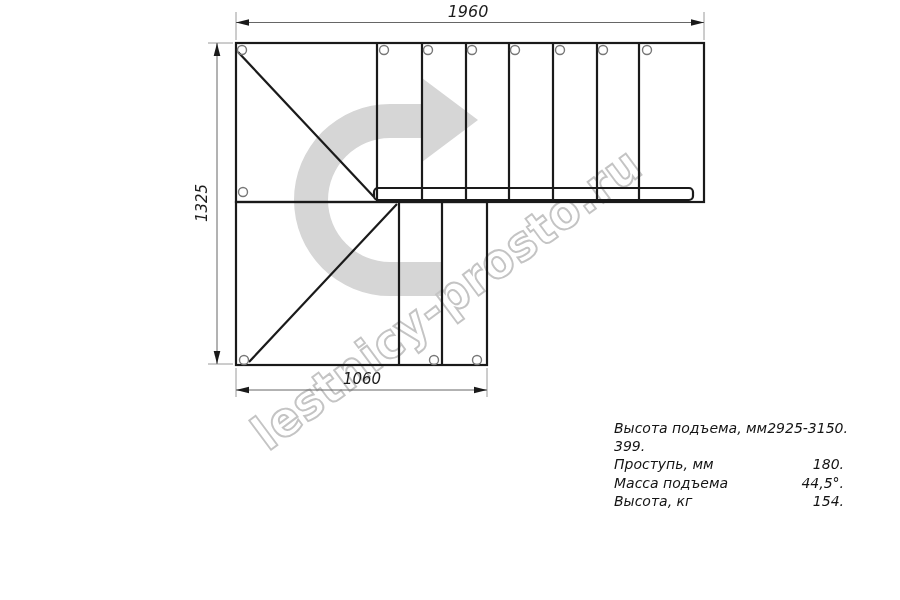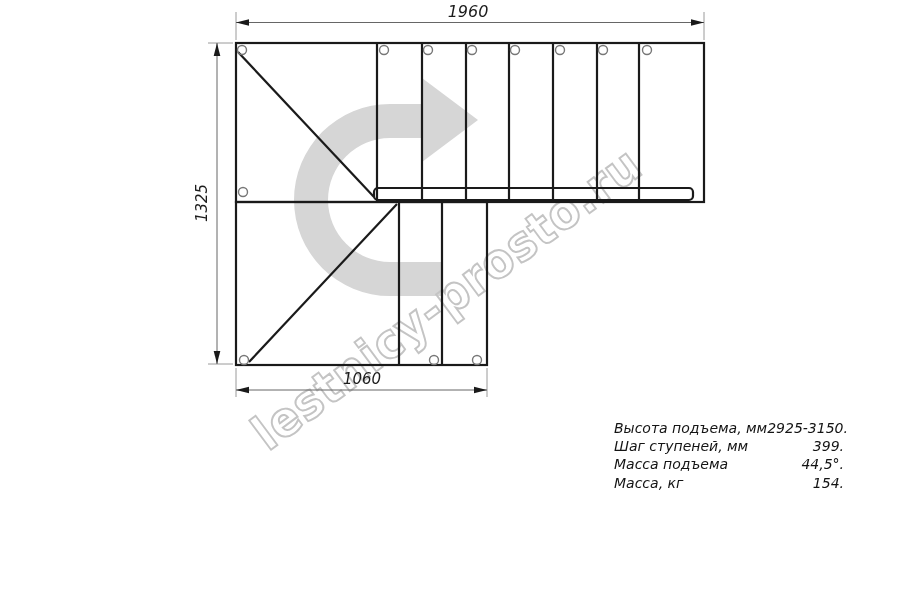--- a/index.html
+++ b/index.html
@@ -86,24 +86,27 @@
   </g>
 </svg>
 </div>
 
 <div class="specs">
   <div class="spec-row">
     <span class="spec-label">Высота подъема, мм</span>
     <span class="spec-value">2925-3150.</span>
   </div>
   <div class="spec-row">
-    <span class="spec-label">Шаг ступеней, мм</span>
     <span class="spec-value">399.</span>
+  </div>
+  <div class="spec-row">
+    <span class="spec-label">Проступь, мм</span>
+    <span class="spec-value">180.</span>
   </div>
   <div class="spec-row">
     <span class="spec-label">Масса подъема</span>
     <span class="spec-value">44,5°.</span>
   </div>
   <div class="spec-row">
-    <span class="spec-label">Масса, кг</span>
+    <span class="spec-label">Высота, кг</span>
     <span class="spec-value">154.</span>
   </div>
 </div>
 
 </body></html>

